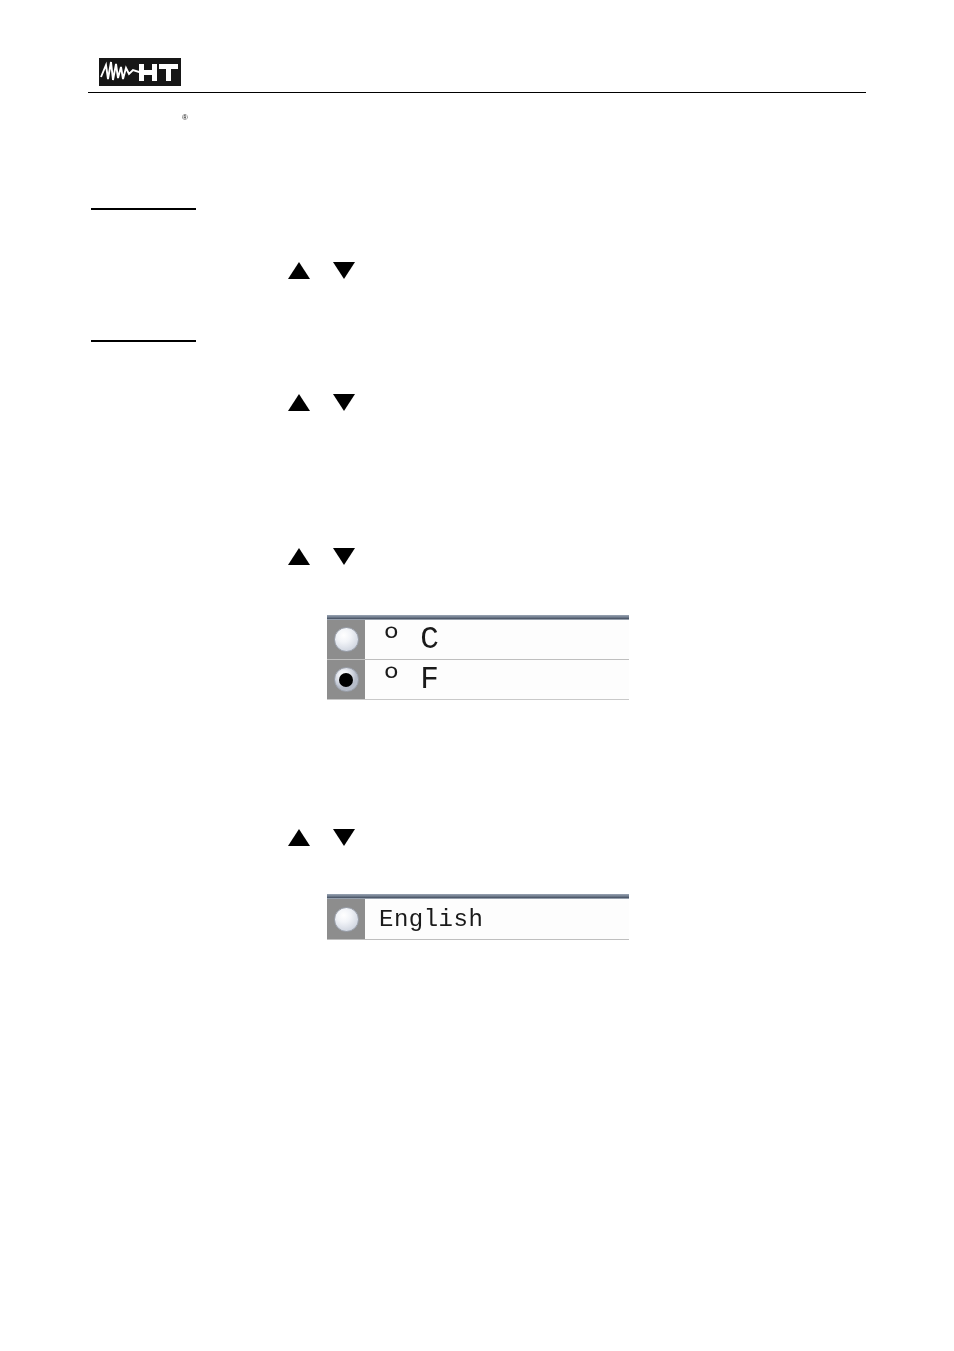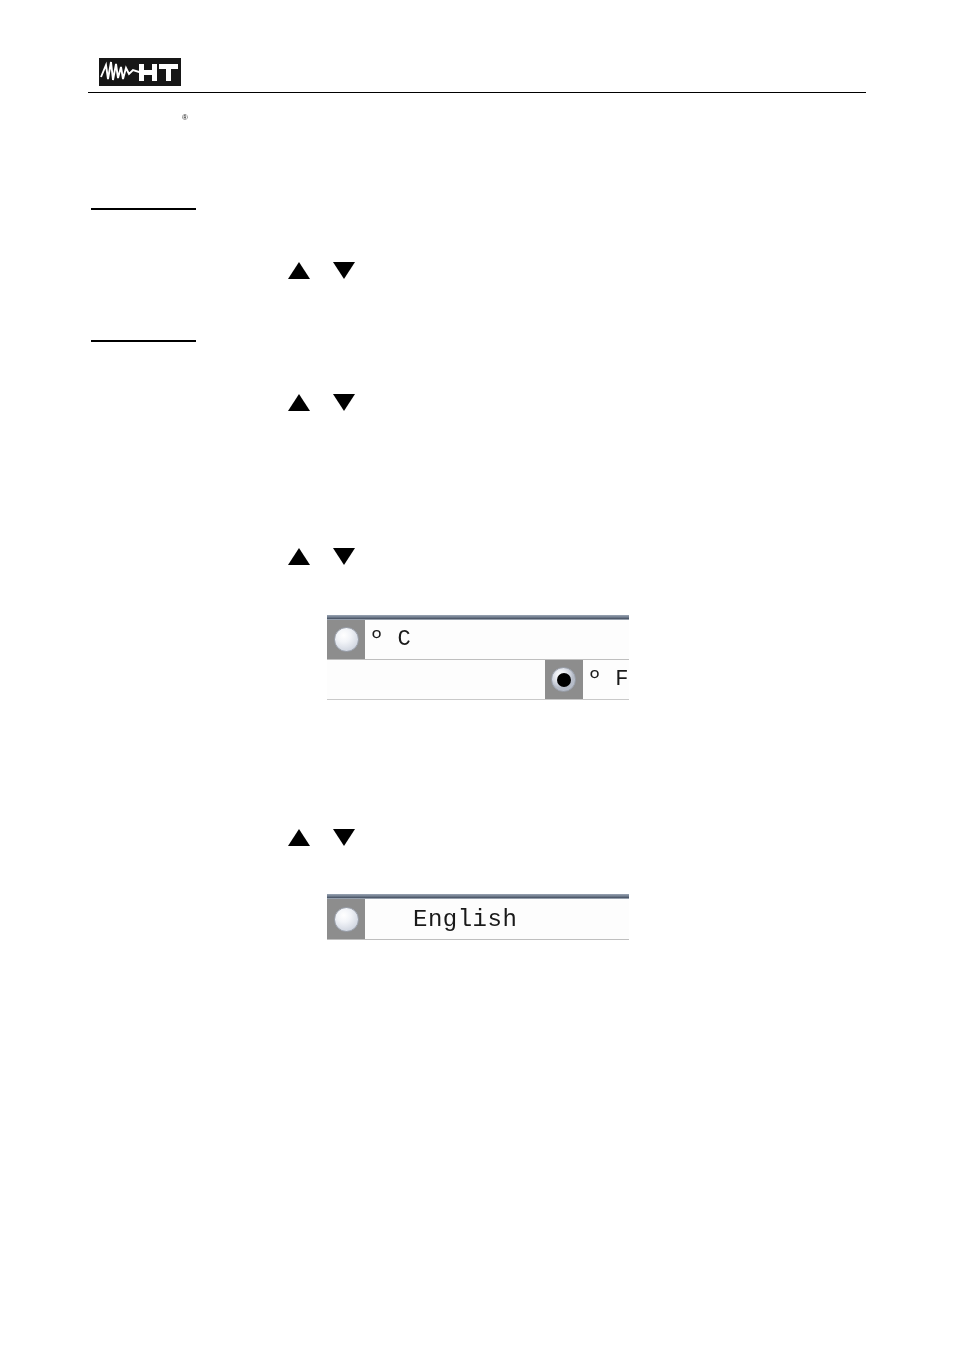--- a/index.html
+++ b/index.html
@@ -130,26 +130,24 @@
     position: relative;
     height: 39px;
     border-bottom: 1.4px solid #bfbfbf;
     background: #fdfdfd;
     display: flex;
     align-items: center;
   }
 
   .listbox.lang .row {
     height: 40px;
-    gap: 34px;
   }
 
   .listbox .row.last {
     border-bottom: 1.4px solid #c9c9c9;
-    justify-content: flex-end;
   }
 
   .radio-cell {
     width: 38px;
     height: 100%;
     background: #8d8d8d;
     display: flex;
     align-items: center;
     justify-content: center;
     flex: 0 0 auto;
@@ -188,22 +186,22 @@
   .row-label {
     font-family: "Liberation Mono", "DejaVu Sans Mono", monospace;
     font-size: 24px;
     color: #1a1a1a;
     padding-left: 14px;
     letter-spacing: 0.5px;
     white-space: pre;
   }
 
   .listbox.temp .row-label {
-    font-size: 22px;
-    padding-left: 5px;
+    font-size: 31px;
+    padding-left: 17px;
   }
 
   .listbox.temp {
     left: 327px;
     top: 615px;
   }
 
   .listbox.lang {
     left: 327px;
     top: 894px;

